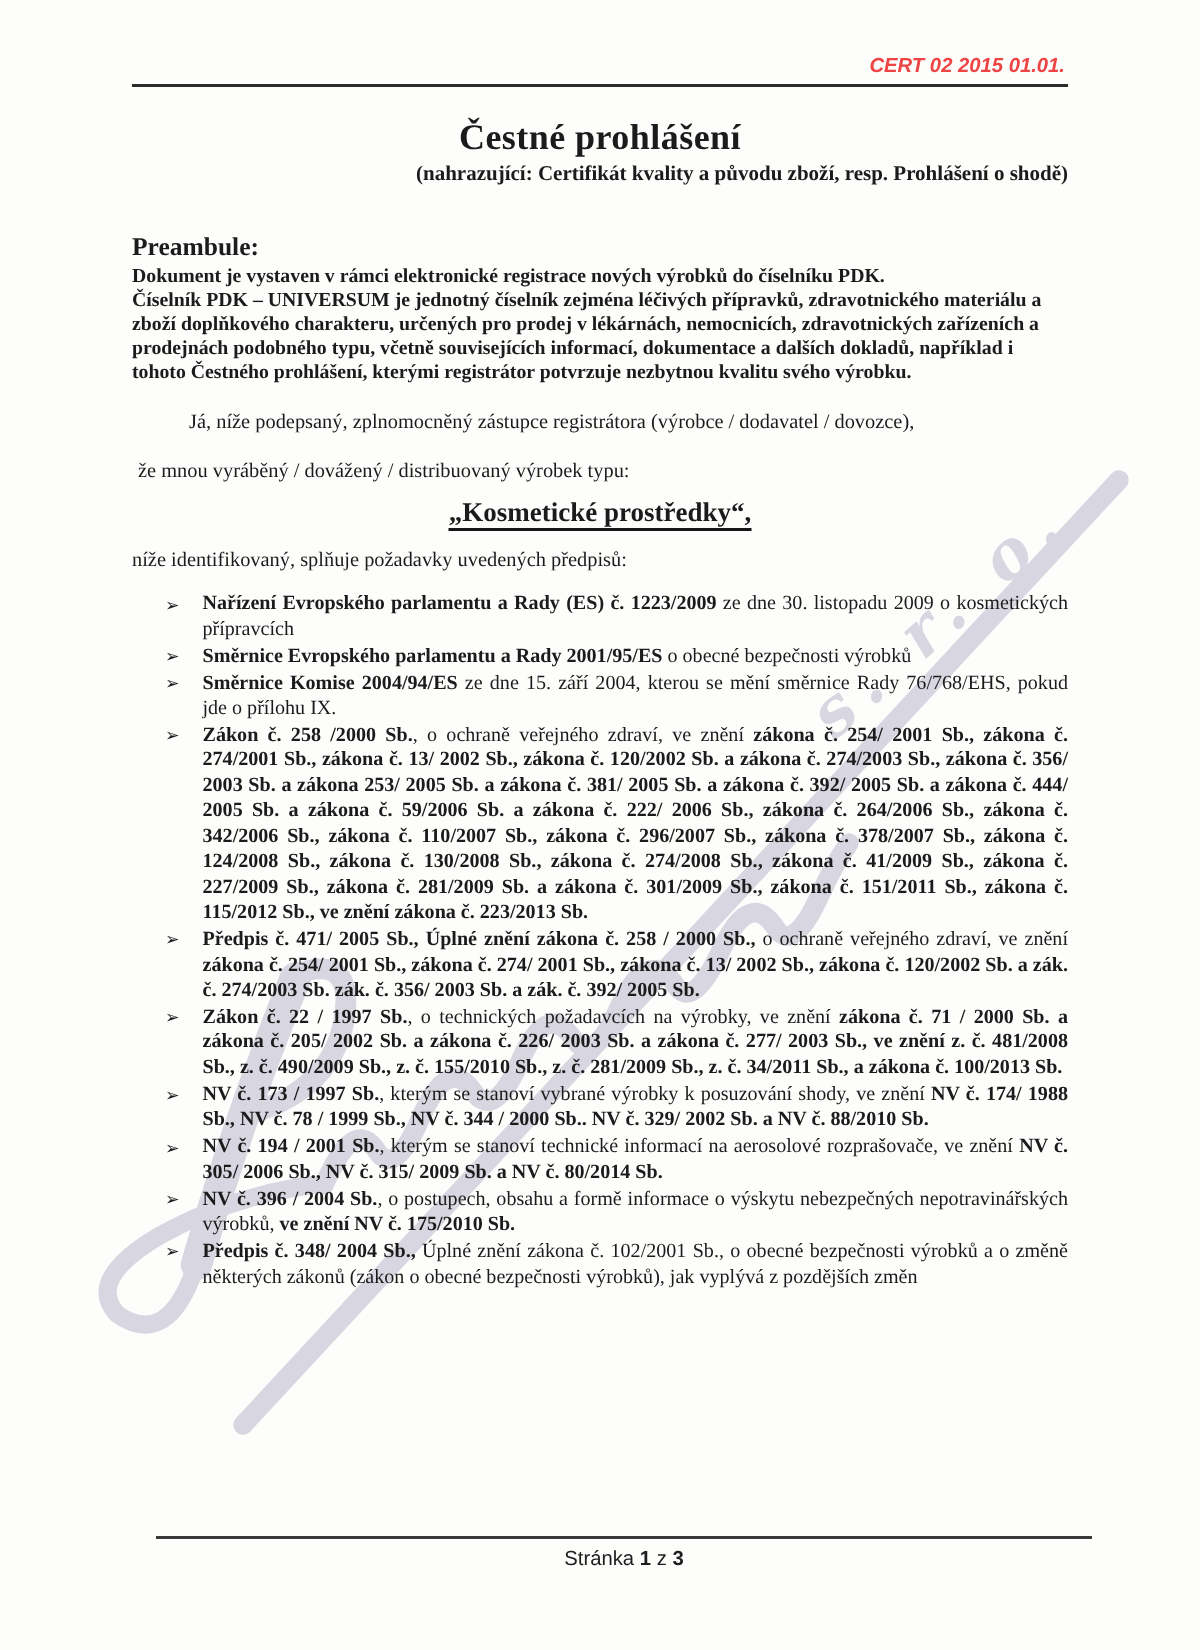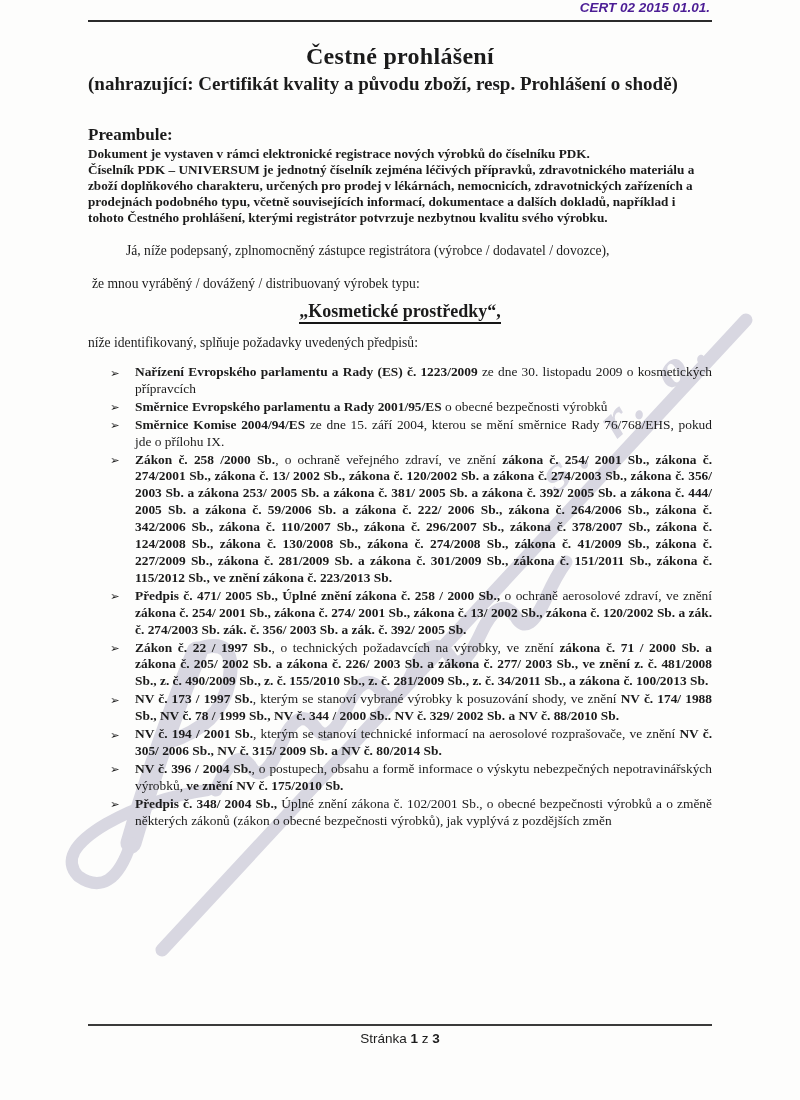--- a/index.html
+++ b/index.html
@@ -9,33 +9,34 @@
     background: #fbfbf9;
     font-family: "Liberation Serif", serif;
     color: #1b1b1b;
     overflow: hidden;
   }
   .page { position: relative; width: 800px; height: 1100px; background: #fdfdfc; }
   .wm { position: absolute; left: 0; top: 0; width: 800px; height: 1100px; z-index: 0; }
   .content { position: absolute; left: 88px; top: 0; width: 624px; z-index: 1; }
 
   .doc-ref {
+    padding-top: 36px;
     text-align: right;
     font-family: "Liberation Sans", sans-serif;
     font-style: italic; font-weight: 700;
-    font-size: 13.5px; color: #4c1d95;
+    font-size: 13.5px; color: #ef4444;
     padding-right: 2px;
   }
   .header-rule { height: 0; border-top: 2px solid #2b2b2b; margin-top: 5px; }
 
   .title {
     margin: 21px 0 0 0; text-align: center;
     font-size: 24px; font-weight: 700; letter-spacing: 0.3px;
   }
-  .subtitle { margin-top: 3px; text-align: left; font-size: 19px; font-weight: 700; }
+  .subtitle { margin-top: 3px; text-align: right; font-size: 14px; font-weight: 700; }
 
   .preamble-heading { margin: 30px 0 1px 0; font-size: 17px; font-weight: 700; }
   .pre-par { margin: 0; font-size: 13.2px; line-height: 16px; font-weight: 700; }
 
   .intro { margin: 17px 0 0 0; font-size: 13.6px; text-indent: 38px; font-family: Liberation Serif, serif; }
   .verb { margin: 17px 0 0 0; text-align: center; font-size: 14.5px; font-weight: 700; letter-spacing: 3px; }
   .product-intro { margin: 17px 0 0 4px; font-size: 13.6px; }
   .product { margin: 9px 0 0 0; text-align: center; font-size: 18px; font-weight: 700; }
   .product .u { border-bottom: 2px solid #161616; padding-bottom: 1px; }
   .compliance { margin: 13px 0 0 0; font-size: 13.6px; }
@@ -44,21 +45,21 @@
   .regs li {
     position: relative; padding-left: 25px; margin: 0 0 1px 0;
     font-size: 13.4px; line-height: 16.9px; text-align: justify;
   }
   .regs .bullet {
     position: absolute; left: 0; top: 0.5px;
     font-family: "DejaVu Sans", sans-serif; font-size: 11.5px;
   }
   .regs b { font-weight: 700; }
 
-  .footer { position: absolute; left: 88px; top: 1024px; width: 624px; z-index: 1; }
+  .footer { position: absolute; left: 104px; top: 1024px; width: 624px; z-index: 1; }
   .footer-rule { height: 0; border-top: 2px solid #3a3a3a; }
   .page-number {
     margin-top: 5px; text-align: center;
     font-family: "Liberation Sans", sans-serif;
     font-size: 13.5px; color: #1d1d1d;
   }
   .page-number b { font-weight: 700; }
 </style>
 </head>
 <body>
@@ -92,21 +93,21 @@
     <p class="intro">Já, níže podepsaný, zplnomocněný zástupce registrátora (výrobce / dodavatel / dovozce),</p>
     <p class="product-intro">že mnou vyráběný / dovážený / distribuovaný výrobek typu:</p>
     <p class="product"><span class="u">„Kosmetické prostředky“,</span></p>
     <p class="compliance">níže identifikovaný, splňuje požadavky uvedených předpisů:</p>
 
     <ul class="regs">
         <li><span class="bullet">➢</span><b>Nařízení Evropského parlamentu a Rady (ES) č. 1223/2009</b><span> ze dne 30. listopadu 2009 o kosmetických přípravcích</span></li>
         <li><span class="bullet">➢</span><b>Směrnice Evropského parlamentu a Rady 2001/95/ES</b><span> o obecné bezpečnosti výrobků</span></li>
         <li><span class="bullet">➢</span><b>Směrnice Komise 2004/94/ES</b><span> ze dne 15. září 2004, kterou se mění směrnice Rady 76/768/EHS, pokud jde o přílohu IX.</span></li>
         <li><span class="bullet">➢</span><b>Zákon č. 258 /2000 Sb.</b><span>, o ochraně veřejného zdraví, ve znění </span><b>zákona č. 254/ 2001 Sb., zákona č. 274/2001 Sb., zákona č. 13/ 2002 Sb., zákona č. 120/2002 Sb. a zákona č. 274/2003 Sb., zákona č. 356/ 2003 Sb. a zákona 253/ 2005 Sb. a zákona č. 381/ 2005 Sb. a zákona č. 392/ 2005 Sb. a zákona č. 444/ 2005 Sb. a zákona č. 59/2006 Sb. a zákona č. 222/ 2006 Sb., zákona č. 264/2006 Sb., zákona č. 342/2006 Sb., zákona č. 110/2007 Sb., zákona č. 296/2007 Sb., zákona č. 378/2007 Sb., zákona č. 124/2008 Sb., zákona č. 130/2008 Sb., zákona č. 274/2008 Sb., zákona č. 41/2009 Sb., zákona č. 227/2009 Sb., zákona č. 281/2009 Sb. a zákona č. 301/2009 Sb., zákona č. 151/2011 Sb., zákona č. 115/2012 Sb., ve znění zákona č. 223/2013 Sb.</b></li>
-        <li><span class="bullet">➢</span><b>Předpis č. 471/ 2005 Sb., Úplné znění zákona č. 258 / 2000 Sb.,</b><span> o ochraně aerosolové zdraví, ve znění </span><b>zákona č. 254/ 2001 Sb., zákona č. 274/ 2001 Sb., zákona č. 13/ 2002 Sb., zákona č. 120/2002 Sb. a zák. č. 274/2003 Sb. zák. č. 356/ 2003 Sb. a zák. č. 392/ 2005 Sb.</b></li>
+        <li><span class="bullet">➢</span><b>Předpis č. 471/ 2005 Sb., Úplné znění zákona č. 258 / 2000 Sb.,</b><span> o ochraně veřejného zdraví, ve znění </span><b>zákona č. 254/ 2001 Sb., zákona č. 274/ 2001 Sb., zákona č. 13/ 2002 Sb., zákona č. 120/2002 Sb. a zák. č. 274/2003 Sb. zák. č. 356/ 2003 Sb. a zák. č. 392/ 2005 Sb.</b></li>
         <li><span class="bullet">➢</span><b>Zákon č. 22 / 1997 Sb.</b><span>, o technických požadavcích na výrobky, ve znění </span><b>zákona č. 71 / 2000 Sb. a zákona č. 205/ 2002 Sb. a zákona č. 226/ 2003 Sb. a zákona č. 277/ 2003 Sb., ve znění z. č. 481/2008 Sb., z. č. 490/2009 Sb., z. č. 155/2010 Sb., z. č. 281/2009 Sb., z. č. 34/2011 Sb., a zákona č. 100/2013 Sb.</b></li>
         <li><span class="bullet">➢</span><b>NV č. 173 / 1997 Sb.</b><span>, kterým se stanoví vybrané výrobky k posuzování shody, ve znění </span><b>NV č. 174/ 1988 Sb., NV č. 78 / 1999 Sb., NV č. 344 / 2000 Sb.. NV č. 329/ 2002 Sb. a NV č. 88/2010 Sb.</b></li>
         <li><span class="bullet">➢</span><b>NV č. 194 / 2001 Sb.</b><span>, kterým se stanoví technické informací na aerosolové rozprašovače, ve znění </span><b>NV č. 305/ 2006 Sb., NV č. 315/ 2009 Sb. a NV č. 80/2014 Sb.</b></li>
         <li><span class="bullet">➢</span><b>NV č. 396 / 2004 Sb.</b><span>, o postupech, obsahu a formě informace o výskytu nebezpečných nepotravinářských výrobků, </span><b>ve znění NV č. 175/2010 Sb.</b></li>
         <li><span class="bullet">➢</span><b>Předpis č. 348/ 2004 Sb.,</b><span> Úplné znění zákona č. 102/2001 Sb., o obecné bezpečnosti výrobků a o změně některých zákonů (zákon o obecné bezpečnosti výrobků), jak vyplývá z pozdějších změn</span></li>
       </ul>
   </div>
 
   <div class="footer">
     <div class="footer-rule"></div>

